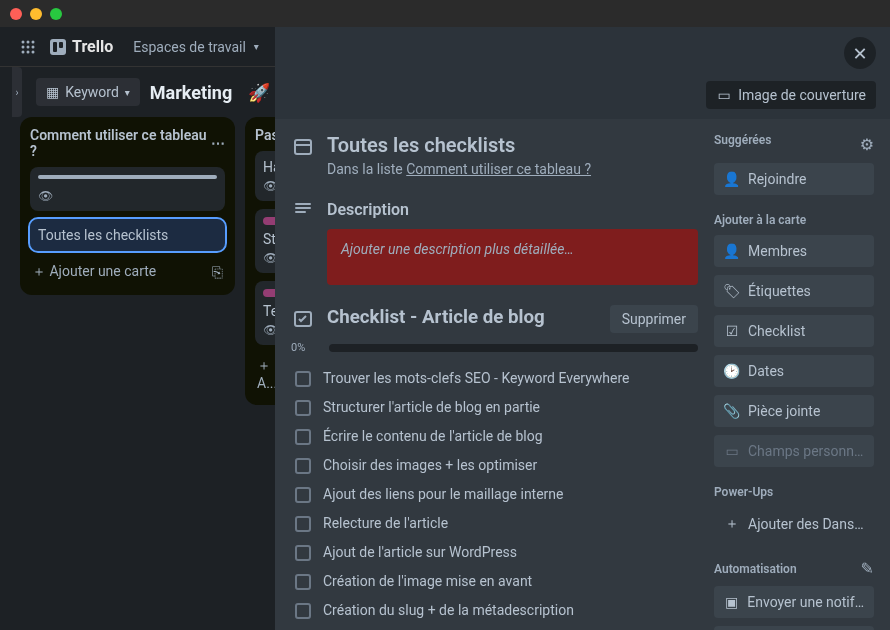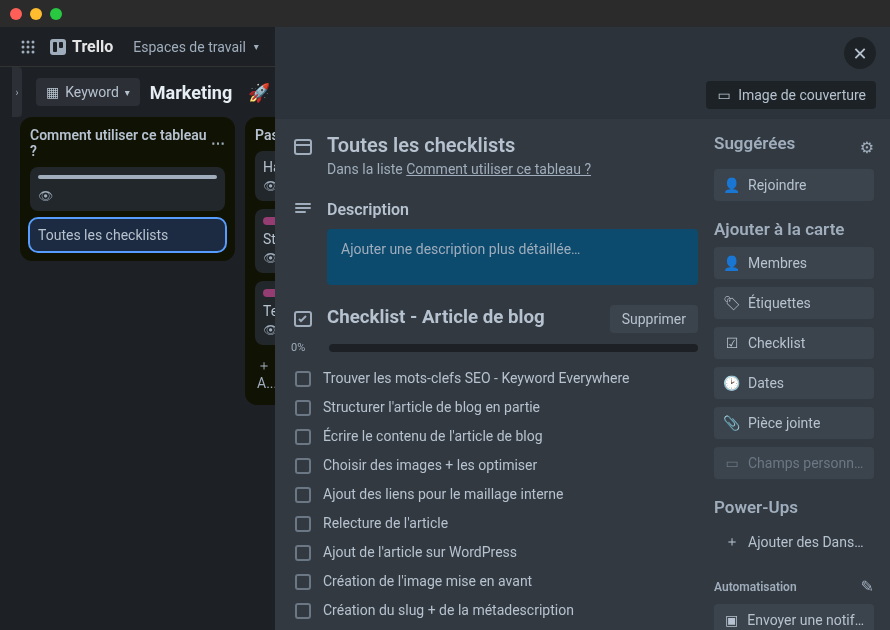--- a/index.html
+++ b/index.html
@@ -52,34 +52,34 @@
   .side-col { width: 160px; flex-shrink:0;}
 
   .title-row { display:flex; gap:12px; align-items:flex-start; margin-bottom:4px;}
   .title-ico { width:24px; display:flex; justify-content:center; color:#9fadbc; padding-top:4px;}
   .card-title { font-size: 20px; font-weight: 600; color:#b6c2cf; }
   .in-list { font-size: 14px; color:#9fadbc; margin-left:36px; margin-bottom:18px;}
   .in-list a { color:#9fadbc; text-decoration: underline; cursor:pointer;}
 
   .section-head { display:flex; align-items:flex-end; gap:12px; margin-bottom:10px;}
   .section-head h3 { font-size:16px; font-weight:600; color:#b6c2cf;}
-  .desc-box { margin-left:36px; background:#0c4a6e; border-radius:4px; padding:12px 14px; color:#9fadbc; font-size:14px; cursor:pointer; min-height:56px; margin-bottom:20px;}
+  .desc-box { margin-left:36px; background:#7f1d1d; border-radius:4px; padding:12px 14px; color:#9fadbc; font-size:14px; cursor:pointer; min-height:56px; margin-bottom:20px;font-style:italic;}
 
   .checklist-head { display:flex; align-items:flex-start; gap:12px; justify-content:space-between; margin-bottom:8px;}
   .checklist-head .left { display:flex; align-items:center; gap:12px;}
   .del-btn { background:#3b444c; color:#b6c2cf; border:none; padding:6px 12px; border-radius:4px; font-size:14px; cursor:pointer;}
 
   .progress-row { display:flex; align-items:center; gap:10px; margin-bottom:10px;}
   .pct { font-size:11px; color:#9fadbc; width:28px;}
   .bar { flex:1; height:8px; background:#1d2125; border-radius:4px;}
 
   .check-item { display:flex; align-items:flex-start; gap:12px; padding:6px 0 6px 4px; font-size:14px; color:#b6c2cf; cursor:pointer; border-radius:4px;}
   .cb { width:16px; height:16px; border:2px solid #6b7785; border-radius:3px; flex-shrink:0; margin-top:1px;}
 
-  .side-label { font-size:17px; font-weight:600; color:#9fadbc; margin-bottom:8px;}
+  .side-label { font-size:12px; font-weight:600; color:#9fadbc; margin-bottom:8px;}
   .side-btn { width:100%; background:#3b444c; color:#b6c2cf; border:none; padding:8px 10px; border-radius:4px; font-size:14px; text-align:left; display:flex; align-items:center; gap:8px; margin-bottom:8px; cursor:pointer; overflow:hidden; text-overflow:ellipsis; white-space:nowrap;}
   .side-btn.muted { color:#6b7785;}
   .side-ico { width:16px; display:inline-flex; justify-content:center; font-size:14px;}
   .side-gear { float:right; color:#9fadbc; cursor:pointer;}
   .side-section { margin-bottom:18px; position:relative;}
   .auto-head { display:flex; align-items:center; justify-content:space-between; margin-bottom:8px;}
   .auto-lbl { font-size:12px; font-weight:600; color:#9fadbc; }
 
   svg { display:block; }
 </style>
@@ -141,20 +141,24 @@
       <span>Comment utiliser ce tableau ?</span>
       <span class="list-dots">⋯</span>
     </div>
     <div class="card">
       <div class="card-bar"></div>
       <span class="eye">👁</span>
     </div>
     <div class="card sel">
       <span>Toutes les checklists</span>
     </div>
+    <div class="add-card">
+      <span>＋ <span>Ajouter une carte</span></span>
+      <span>⎘</span>
+    </div>
   </div>
 
   <div class="list" style="width:60px; overflow:hidden;">
     <div class="list-title">
         <span>Pas ...</span>
       </div>
     <div class="card">
       <span>Hac...</span>
       <div class="eye">👁</div>
     </div>

